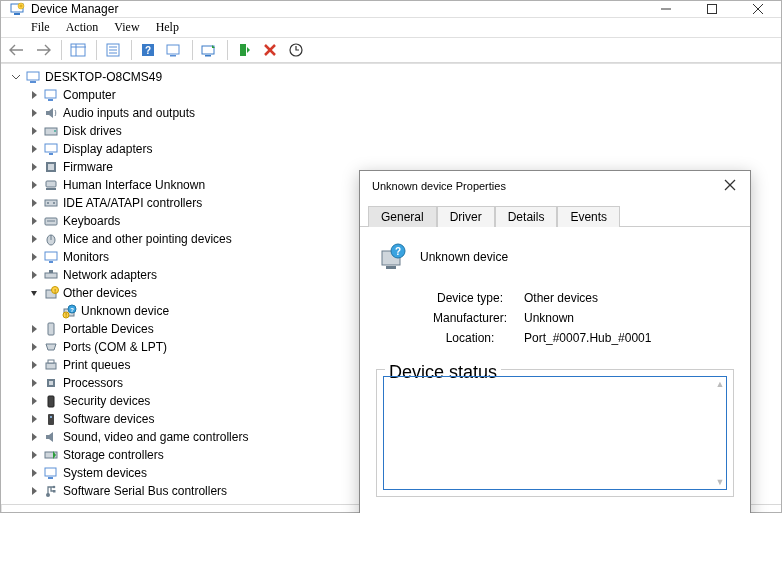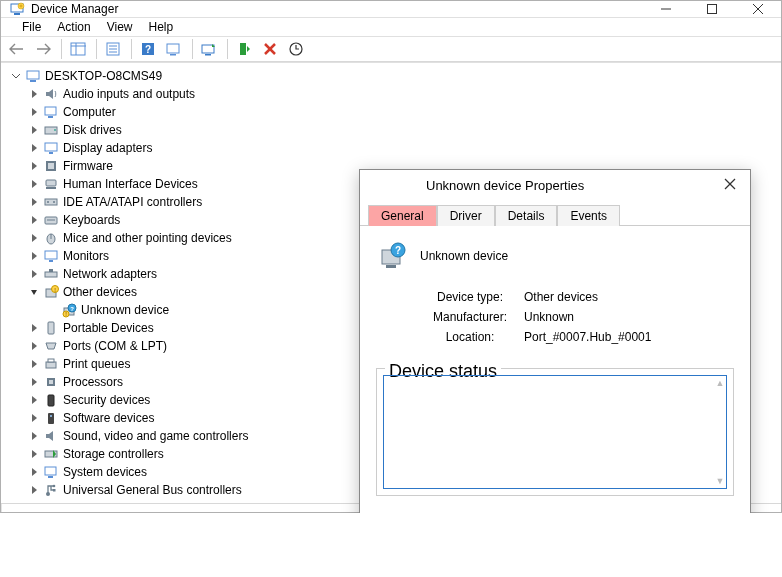--- a/index.html
+++ b/index.html
@@ -3,41 +3,41 @@
 <meta charset="utf-8">
 <style>
   * { box-sizing: border-box; }
   html, body { margin:0; padding:0; font-family: "Segoe UI", Tahoma, sans-serif; font-size:12px; color:#000; background:#fff; }
   .window { width:782px; height:513px; border:1px solid #b0b0b0; display:flex; flex-direction:column; position:relative; }
   .titlebar { height:30px; display:flex; align-items:center; padding-left:8px; border-bottom:1px solid #e0e0e0; }
   .titlebar .icon { width:16px; height:16px; margin-right:6px; }
   .titlebar .title { flex:1; font-size:12px; }
   .win-controls { display:flex; height:100%; }
   .win-controls div { width:46px; display:flex; align-items:center; justify-content:center; color:#555; font-family:Arial; }
-  .menubar { height:20px; display:flex; align-items:center; padding:0 13px; gap:0; }
+  .menubar { height:20px; display:flex; align-items:center; padding:0 22px; gap:0;font-family:Liberation Serif, serif; }
   .menubar span { padding:2px 8px; }
   .toolbar { height:28px; border-top:1px solid #e0e0e0; border-bottom:1px solid #d8d8d8; display:flex; align-items:center; padding:0 4px; gap:0px; }
   .toolbar .tb { width:24px; height:24px; display:flex; align-items:center; justify-content:center; margin-right:2px; }
   .toolbar .sep { width:1px; height:20px; background:#d0d0d0; margin:0 4px; }
   .body { flex:1; display:flex; border-top:1px solid #e0e0e0; position:relative; }
   .tree { width:100%; padding:4px 4px; overflow:auto; }
   .row { display:flex; align-items:center; height:18px; white-space:nowrap; }
   .exp { width:14px; height:14px; display:flex; align-items:center; justify-content:center; margin-right:2px; }
   .chev { width:0; height:0; }
   .chev-right { border-top:4px solid transparent; border-bottom:4px solid transparent; border-left:5px solid #666; }
   .ticon { width:16px; height:16px; margin-right:4px; display:flex; align-items:center; justify-content:center; }
   .row.lvl0 { padding-left:4px; }
   .row.lvl1 { padding-left:22px; }
   .row.lvl2 { padding-left:40px; }
   .dialog { position:absolute; left:358px; top:106px; width:392px; height:448px; background:#fff; border:1px solid #888; box-shadow:0 4px 16px rgba(0,0,0,0.25); display:flex; flex-direction:column; }
-  .dlg-title { height:30px; display:flex; align-items:center; padding-left:22px; font-size:13px;margin-left:44px; }
+  .dlg-title { height:30px; display:flex; align-items:center; padding-left:12px; font-size:11px; }
   .dlg-close { margin-left:auto; width:40px; text-align:center; font-size:14px;}
   .tabs { display:flex; padding:4px 8px 0 8px; border-bottom:1px solid #ccc; }
   .tab { padding:3px 12px; border:1px solid #ccc; border-bottom:none; margin-right:0; background:#f4f4f4; font-size:12px; position:relative; top:1px;}
-  .tab.active { background:#fca5a5; }
+  .tab.active { background:#e5e5e5; }
   .dlg-body { flex:1; padding:14px 16px; display:flex; flex-direction:column; }
   .dev-row { display:flex; align-items:center; margin-bottom:18px; }
   .dev-row .ticon { width:32px; height:32px; margin-right:12px; }
   .info-grid { margin-left:40px; margin-bottom:18px;text-align:center; }
   .info-grid .irow { display:flex; margin-bottom:6px; }
   .info-grid .lbl { width:108px; }
   .fieldset { border:1px solid #ccc; padding:6px; position:relative; flex:0 0 auto;}
   .fieldset .legend { position:absolute; top:-8px; left:8px; background:#fff; padding:0 4px; font-size:18px; }
   .status-box { border:1px solid #2c76c7; height:114px; padding:4px 6px; font-size:12px; color:#222; position:relative; }
   .status-scroll { position:absolute; right:2px; top:2px; bottom:2px; width:8px; display:flex; flex-direction:column; justify-content:space-between; align-items:center; color:#bbb; font-size:9px;}
@@ -172,44 +172,44 @@
           </span>
         <span>DESKTOP-O8CMS49</span>
       </div>
       <div id="tree-items">
           <div class="row lvl1">
             <span class="exp">
               <span class="chev chev-right"></span>
             </span>
             <span class="ticon">
               <svg width="16" height="16">
+                <rect x="2" y="3" width="11" height="8" fill="#fff" stroke="#5a8fd6"></rect>
+                <rect x="5" y="12" width="5" height="2" fill="#5a8fd6"></rect>
+              </svg>
+            </span>
+            <span>Computer</span>
+          </div>
+          <div class="row lvl1">
+            <span class="exp">
+              <span class="chev chev-right"></span>
+            </span>
+            <span class="ticon">
+              <svg width="16" height="16">
                 <path d="M3 6h3l4-3v10l-4-3H3z" fill="#7a8a99"></path>
                 <path d="M12 5c1 1 1 5 0 6" stroke="#7a8a99" fill="none"></path>
               </svg>
             </span>
             <span>Audio inputs and outputs</span>
           </div>
           <div class="row lvl1">
             <span class="exp">
               <span class="chev chev-right"></span>
             </span>
             <span class="ticon">
               <svg width="16" height="16">
-                <rect x="2" y="3" width="11" height="8" fill="#fff" stroke="#5a8fd6"></rect>
-                <rect x="5" y="12" width="5" height="2" fill="#5a8fd6"></rect>
-              </svg>
-            </span>
-            <span>Computer</span>
-          </div>
-          <div class="row lvl1">
-            <span class="exp">
-              <span class="chev chev-right"></span>
-            </span>
-            <span class="ticon">
-              <svg width="16" height="16">
                 <rect x="2" y="5" width="12" height="7" fill="#cfd6dc" stroke="#6b7d8c"></rect>
                 <circle cx="12" cy="8" r="1" fill="#4a9"></circle>
               </svg>
             </span>
             <span>Disk drives</span>
           </div>
           <div class="row lvl1">
             <span class="exp">
               <span class="chev chev-right"></span>
             </span>
@@ -236,21 +236,21 @@
           <div class="row lvl1">
             <span class="exp">
               <span class="chev chev-right"></span>
             </span>
             <span class="ticon">
               <svg width="16" height="16">
                 <rect x="3" y="4" width="10" height="6" rx="1" fill="#cfd6dc" stroke="#6b7d8c"></rect>
                 <rect x="3" y="11" width="10" height="2" fill="#6b7d8c"></rect>
               </svg>
             </span>
-            <span>Human Interface Devices</span>
+            <span>Human Interface Unknown</span>
           </div>
           <div class="row lvl1">
             <span class="exp">
               <span class="chev chev-right"></span>
             </span>
             <span class="ticon">
               <svg width="16" height="16">
                 <rect x="2" y="5" width="12" height="6" fill="#cfd6dc" stroke="#6b7d8c"></rect>
                 <circle cx="5" cy="8" r="1" fill="#6b7d8c"></circle>
                 <circle cx="11" cy="8" r="1" fill="#6b7d8c"></circle>
@@ -443,21 +443,21 @@
               <span class="chev chev-right"></span>
             </span>
             <span class="ticon">
               <svg width="16" height="16">
                 <circle cx="5" cy="12" r="2" fill="#6b7d8c"></circle>
                 <path d="M5 12V4h6M8 4v4h3" stroke="#6b7d8c" fill="none" stroke-width="1.3"></path>
                 <circle cx="11" cy="4" r="1.3" fill="#6b7d8c"></circle>
                 <rect x="10" y="7" width="2.5" height="2.5" fill="#6b7d8c"></rect>
               </svg>
             </span>
-            <span>Universal General Bus controllers</span>
+            <span>Software Serial Bus controllers</span>
           </div>
         </div>
     </div>
 
     <div class="dialog">
       <div class="dlg-title">
         <span>Unknown device Properties</span>
         <span class="dlg-close"><svg width="12" height="12">
               <line x1="1" y1="1" x2="11" y2="11" stroke="#333" stroke-width="1.2"></line>
               <line x1="11" y1="1" x2="1" y2="11" stroke="#333" stroke-width="1.2"></line>

